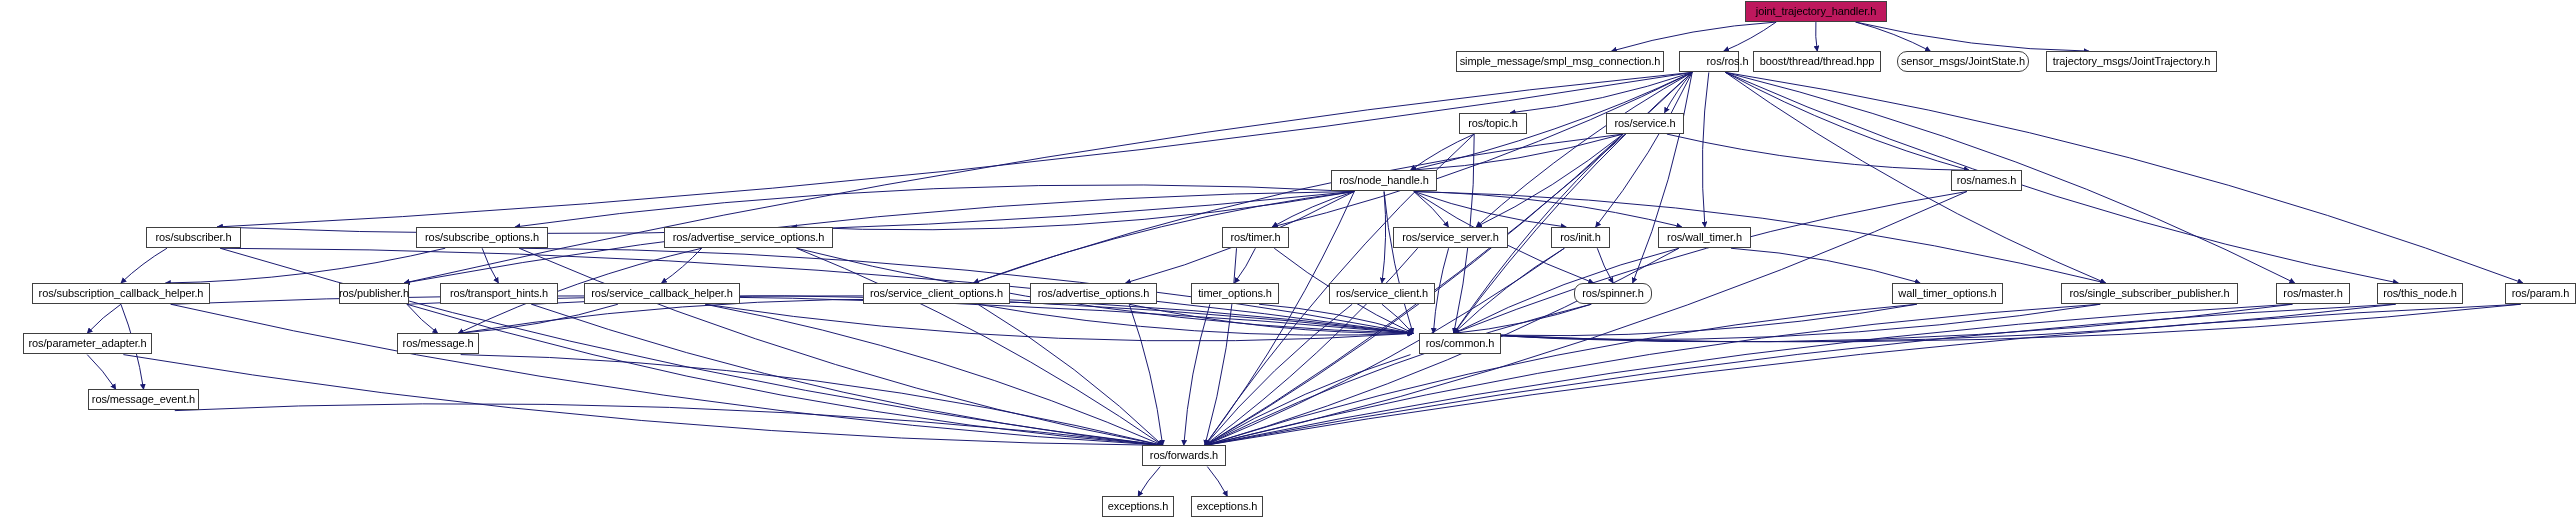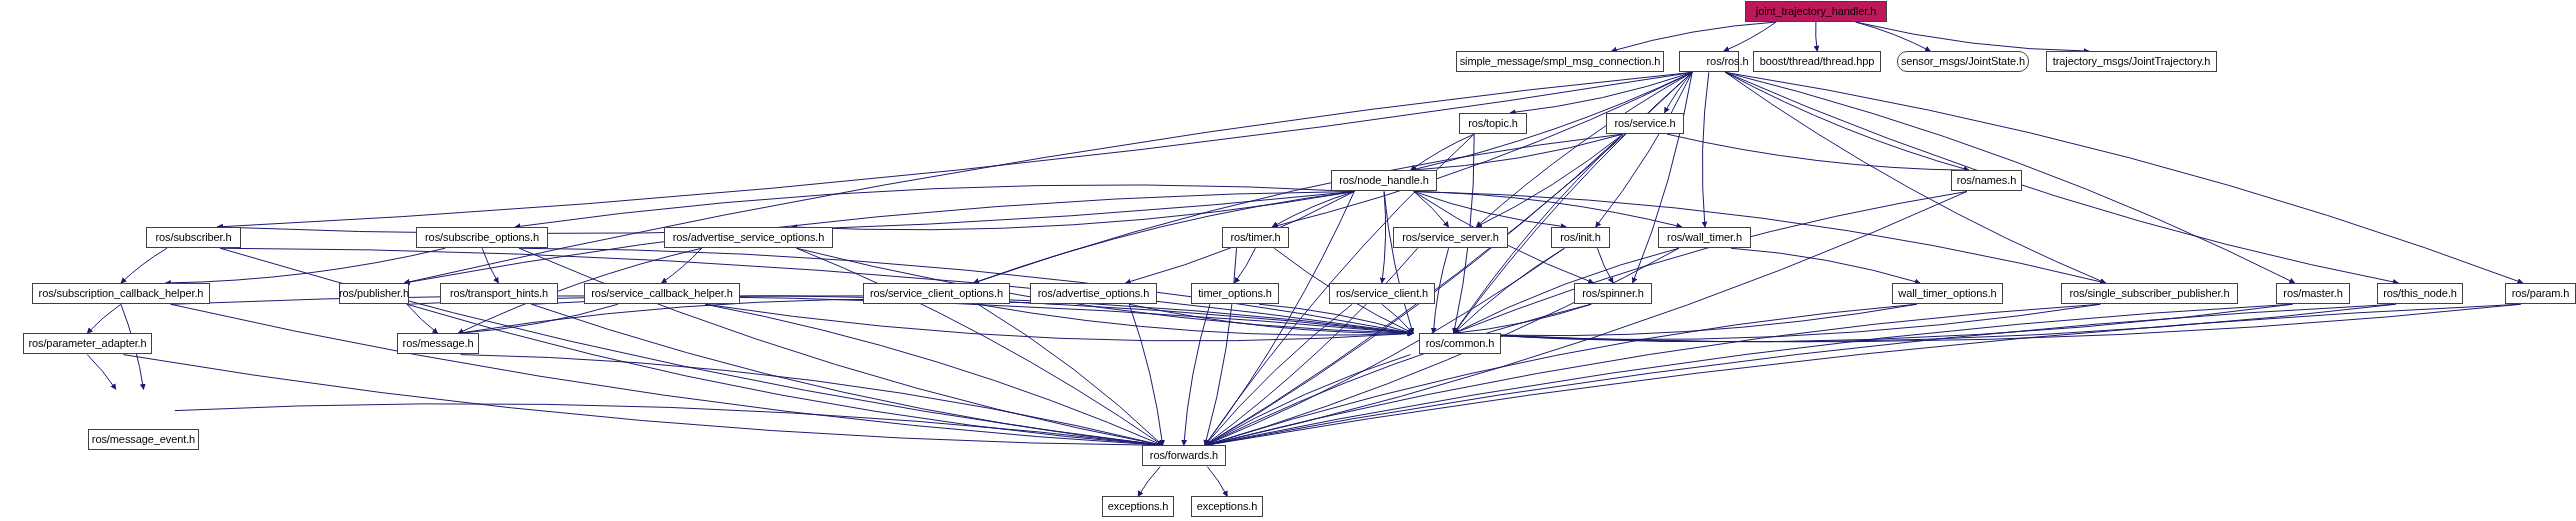--- a/index.html
+++ b/index.html
@@ -244,21 +244,21 @@
       </div>
       <div class="gnode" style="left: 1030px; top: 283px; width: 127px;">
         <span class="gnode-label">ros/advertise_options.h</span>
       </div>
       <div class="gnode" style="left: 1191px; top: 283px; width: 88px;">
         <span class="gnode-label">timer_options.h</span>
       </div>
       <div class="gnode thick" style="left: 1329px; top: 283px; width: 106px;">
         <span class="gnode-label">ros/service_client.h</span>
       </div>
-      <div class="gnode thick" style="left: 1574px; top: 283px; width: 78px;">
+      <div class="gnode thick" style="left: 1574px; top: 283px; width: 78px; border-radius: 9px;">
         <span class="gnode-label">ros/spinner.h</span>
       </div>
       <div class="gnode" style="left: 1892px; top: 283px; width: 111px;">
         <span class="gnode-label">wall_timer_options.h</span>
       </div>
       <div class="gnode thick" style="left: 2061px; top: 283px; width: 177px;">
         <span class="gnode-label">ros/single_subscriber_publisher.h</span>
       </div>
       <div class="gnode thick" style="left: 2276px; top: 283px; width: 74px;">
         <span class="gnode-label">ros/master.h</span>
@@ -271,21 +271,21 @@
       </div>
       <div class="gnode thick" style="left: 23px; top: 333px; width: 129px;">
         <span class="gnode-label">ros/parameter_adapter.h</span>
       </div>
       <div class="gnode thick" style="left: 397px; top: 333px; width: 82px;">
         <span class="gnode-label">ros/message.h</span>
       </div>
       <div class="gnode thick" style="left: 1393px; top: 333px; width: 82px; margin-left: 26px;">
         <span class="gnode-label">ros/common.h</span>
       </div>
-      <div class="gnode" style="left: 88px; top: 389px; width: 111px; margin-top: 40px;">
+      <div class="gnode" style="left: 88px; top: 389px; width: 111px;">
         <span class="gnode-label">ros/message_event.h</span>
       </div>
       <div class="gnode" style="left: 1142px; top: 445px; width: 84px;">
         <span class="gnode-label">ros/forwards.h</span>
       </div>
       <div class="gnode" style="left: 1102px; top: 496px; width: 72px;">
         <span class="gnode-label">exceptions.h</span>
       </div>
       <div class="gnode" style="left: 1191px; top: 496px; width: 72px;">
         <span class="gnode-label">exceptions.h</span>

